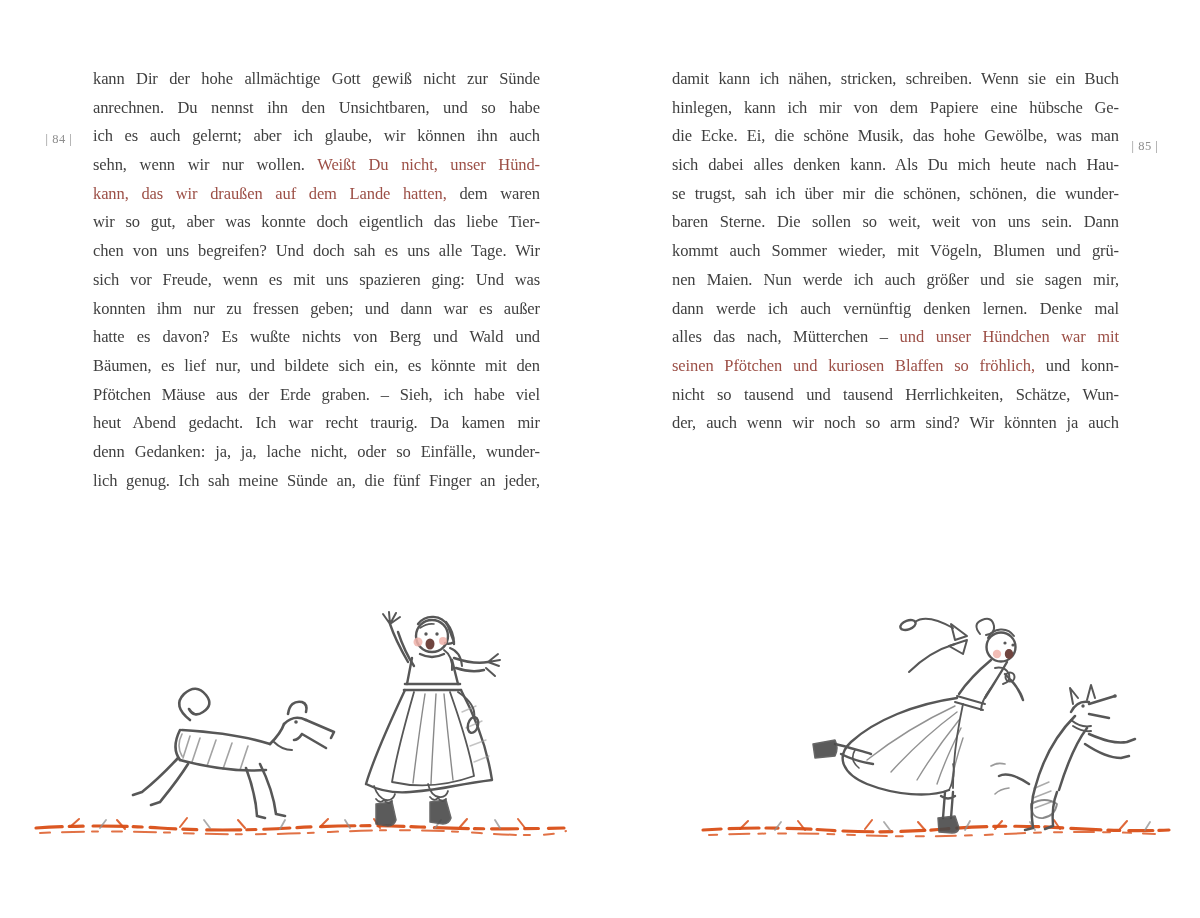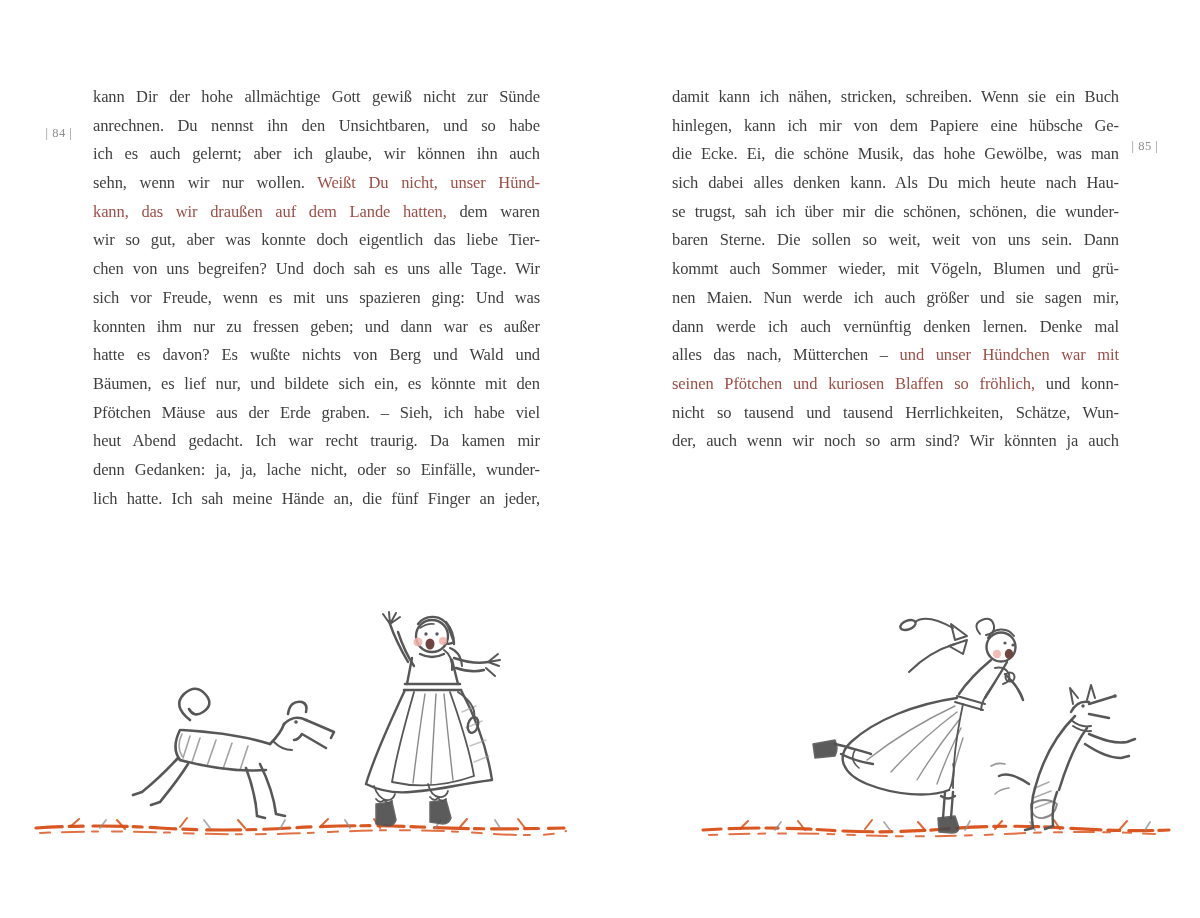--- a/index.html
+++ b/index.html
@@ -3,37 +3,37 @@
 <meta charset="utf-8">
 <style>
   html,body{margin:0;padding:0;}
   body{
     width:1200px;height:918px;background:#ffffff;position:relative;
     font-family:"Liberation Serif","DejaVu Serif",serif;
     overflow:hidden;
   }
   .spread{position:absolute;inset:0;}
   .text-block{
-    position:absolute;top:83px;width:447px;
+    position:absolute;top:65px;width:447px;
     color:var(--text,#3f3f3f);
     font-size:16.5px;letter-spacing:-0.1px;
   }
   .text-block.left{left:93px;}
   .text-block.right{left:672px;}
   .line{
     height:28.7px;line-height:28.7px;
     text-align:justify;overflow:hidden;white-space:normal;
   }
   .line::after{content:"";display:inline-block;width:100%;height:0;}
   .accent{color:var(--accent,#9c4f46);margin-top:38px;}
   .pagenum{
     position:absolute;width:52px;text-align:center;
     font-size:12.5px;color:var(--pagenum,#8f8f8f);letter-spacing:0.5px;
   }
-  .pagenum.left{left:33px;top:126px;}
+  .pagenum.left{left:33px;top:132px;}
   .pagenum.right{left:1119px;top:139px;}
   .illus{position:absolute;top:592px;}
   .illus.left{left:30px;}
   .illus.right{left:695px;}
   svg{display:block;}
 </style>
 </head>
 <body>
 
 <div class="spread">
@@ -47,21 +47,21 @@
       <div class="line"><span class="accent">kann, das wir draußen auf dem Lande hatten, </span><span>dem waren</span></div>
       <div class="line"><span>wir so gut, aber was konnte doch eigentlich das liebe Tier-</span></div>
       <div class="line"><span>chen von uns begreifen? Und doch sah es uns alle Tage. Wir</span></div>
       <div class="line"><span>sich vor Freude, wenn es mit uns spazieren ging: Und was</span></div>
       <div class="line"><span>konnten ihm nur zu fressen geben; und dann war es außer</span></div>
       <div class="line"><span>hatte es davon? Es wußte nichts von Berg und Wald und</span></div>
       <div class="line"><span>Bäumen, es lief nur, und bildete sich ein, es könnte mit den</span></div>
       <div class="line"><span>Pfötchen Mäuse aus der Erde graben. – Sieh, ich habe viel</span></div>
       <div class="line"><span>heut Abend gedacht. Ich war recht traurig. Da kamen mir</span></div>
       <div class="line"><span>denn Gedanken: ja, ja, lache nicht, oder so Einfälle, wunder-</span></div>
-      <div class="line"><span>lich hatte. Ich sah meine Hände an, die fünf Finger an jeder,</span></div>
+      <div class="line"><span>lich genug. Ich sah meine Sünde an, die fünf Finger an jeder,</span></div>
     </div>
 
   <svg class="illus left" width="540" height="258" viewBox="0 0 540 258" xmlns="http://www.w3.org/2000/svg">
 
     <g stroke="#d94e16" fill="none" stroke-linecap="round">
       <path d="M6 236 Q70 232 130 236 T260 236 T390 235 T534 236" stroke-width="3.2" stroke-dasharray="26 7 14 10 34 6 9 8" opacity="0.95"></path>
       <path d="M10 241 Q80 238 150 241 T300 240 T450 241 T536 239" stroke-width="2" stroke-dasharray="10 12 22 8 6 14" opacity="0.8"></path>
       <path d="M40 235 l9 -8 M95 237 l-8 -9 M150 235 l7 -9 M215 236 l-7 -8 M290 235 l8 -8 M350 236 l-6 -9 M430 235 l7 -8 M495 236 l-7 -9" stroke-width="2" opacity="0.85"></path>
     </g>
     <path d="M70 236 l6 -8 M180 236 l-6 -8 M250 237 l5 -9 M320 236 l-5 -8 M405 236 l6 -8 M470 236 l-5 -8" stroke="#8f8f8f" stroke-width="1.8" fill="none" opacity="0.75" stroke-linecap="round"></path>

